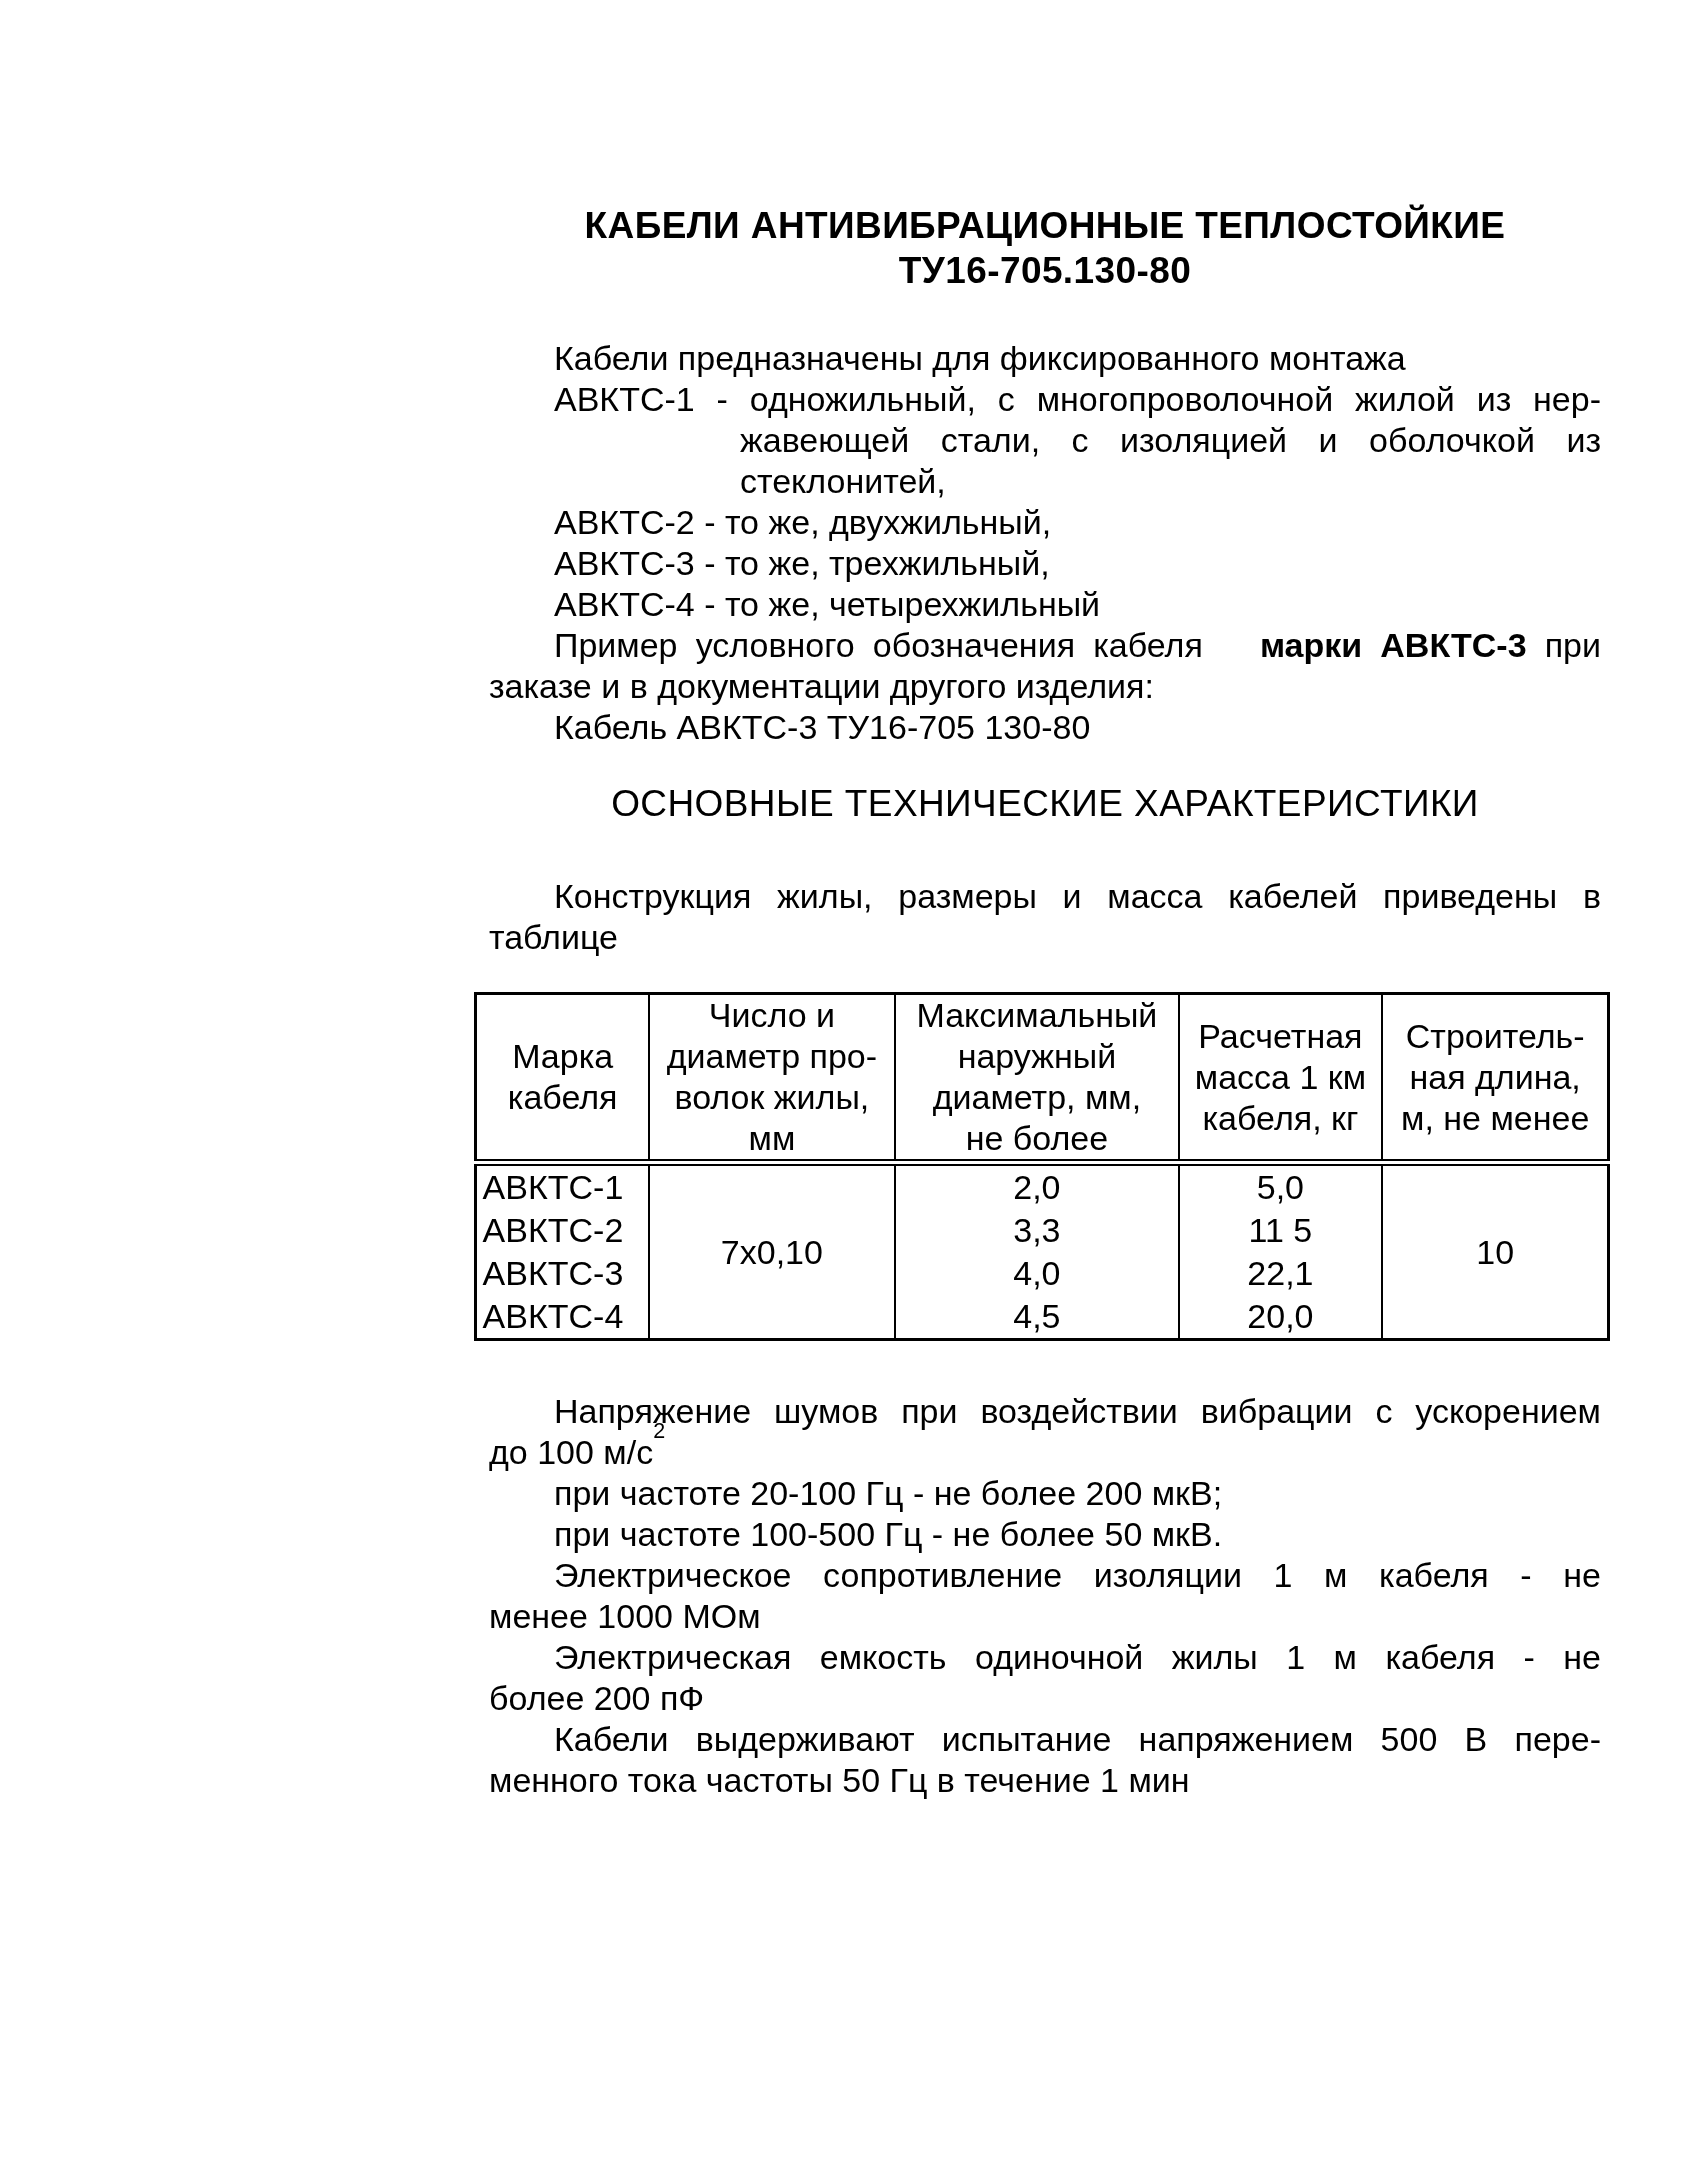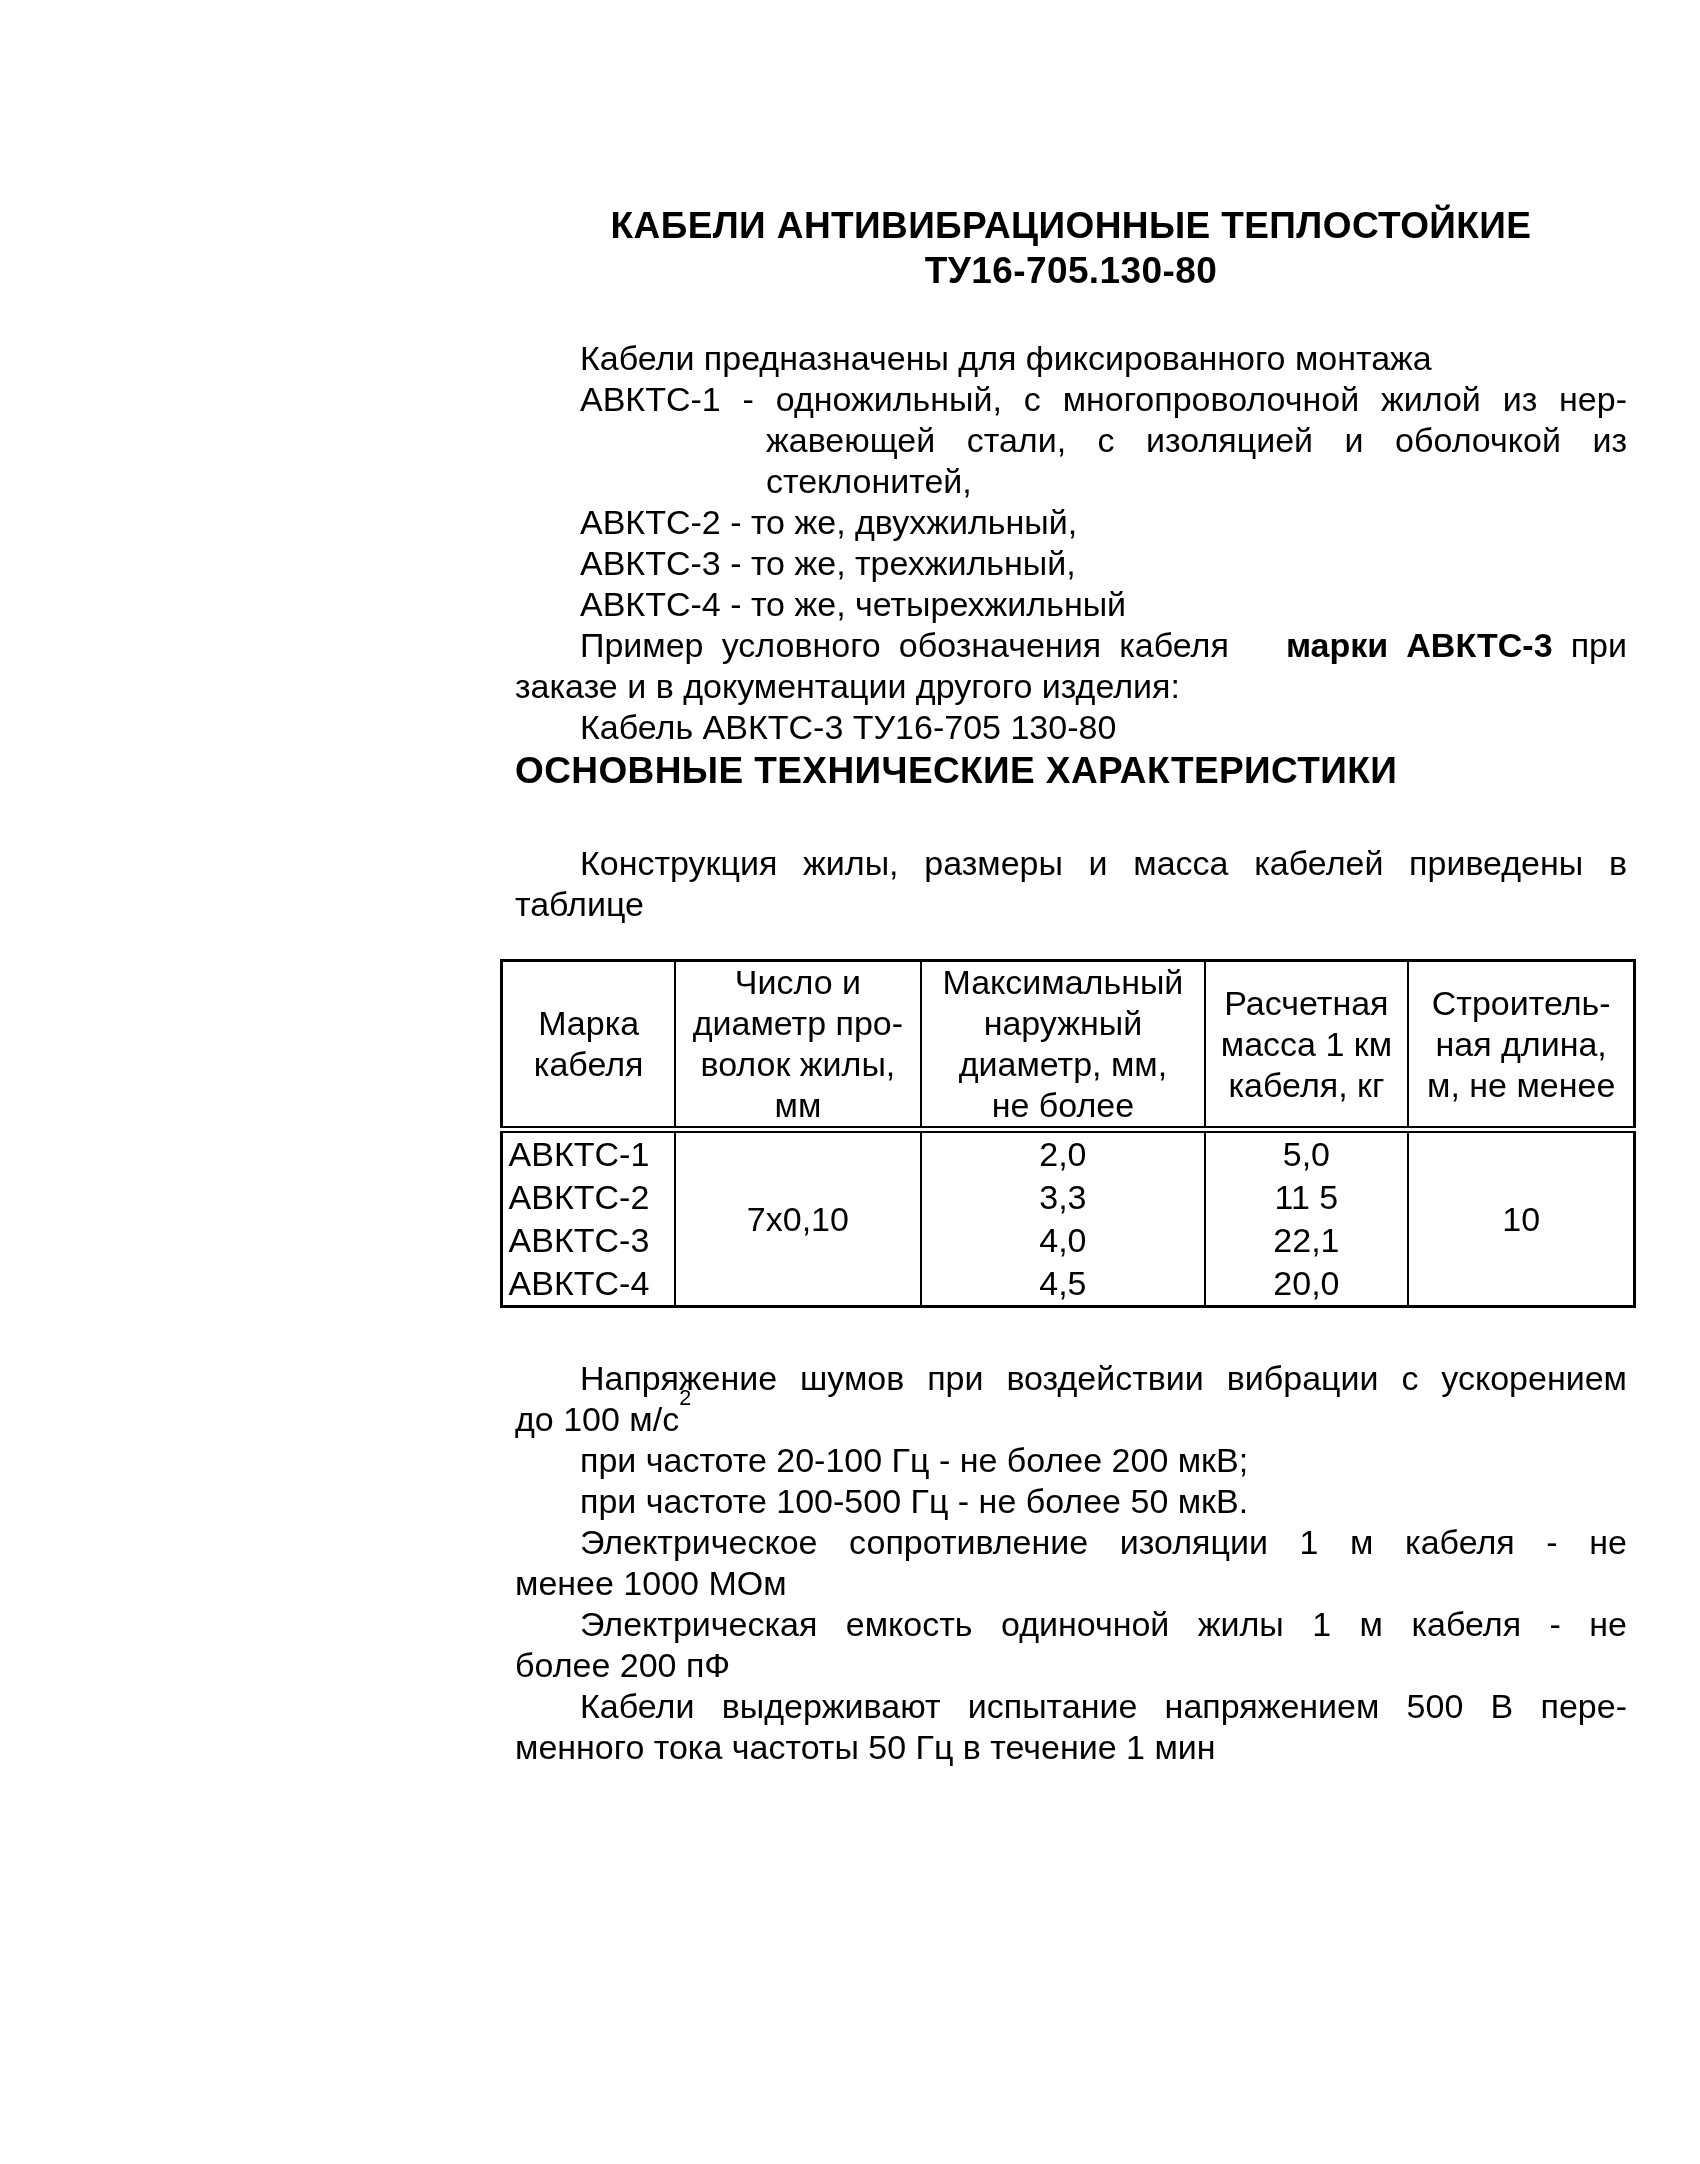--- a/index.html
+++ b/index.html
@@ -7,43 +7,44 @@
     position: relative;
     width: 1700px;
     height: 2165px;
     background: #ffffff;
     color: #000000;
     font-family: "Liberation Sans", "DejaVu Sans", sans-serif;
     overflow: hidden;
   }
   .content {
     position: absolute;
-    left: 515px;
+    left: 489px;
     top: 203px;
     width: 1112px;
     font-size: 34px;
     line-height: 41px;
   }
   .doc-title {
     font-weight: 700;
     font-size: 37px;
     line-height: 45px;
     text-align: center;
     letter-spacing: 0.4px;
   }
   .line { min-height: 41px; }
   .indent { text-indent: 65px; }
   .jlast { text-align: justify; text-align-last: justify; }
   .cont { margin-left: 251px; }
   .p-purpose { margin-top: 45px; }
   .section-heading {
-    font-weight: 700;
+    margin-top: 33px;
+    font-weight: 400;
     font-size: 37px;
     line-height: 45px;
-    text-align: left;
+    text-align: center;
     letter-spacing: 0.4px;
   }
   .lead { margin-top: 50px; }
 
   table.cable-table {
     margin-top: 34px;
     margin-left: -14.6px;
     width: 1133px;
     border-collapse: collapse;
     table-layout: fixed;

